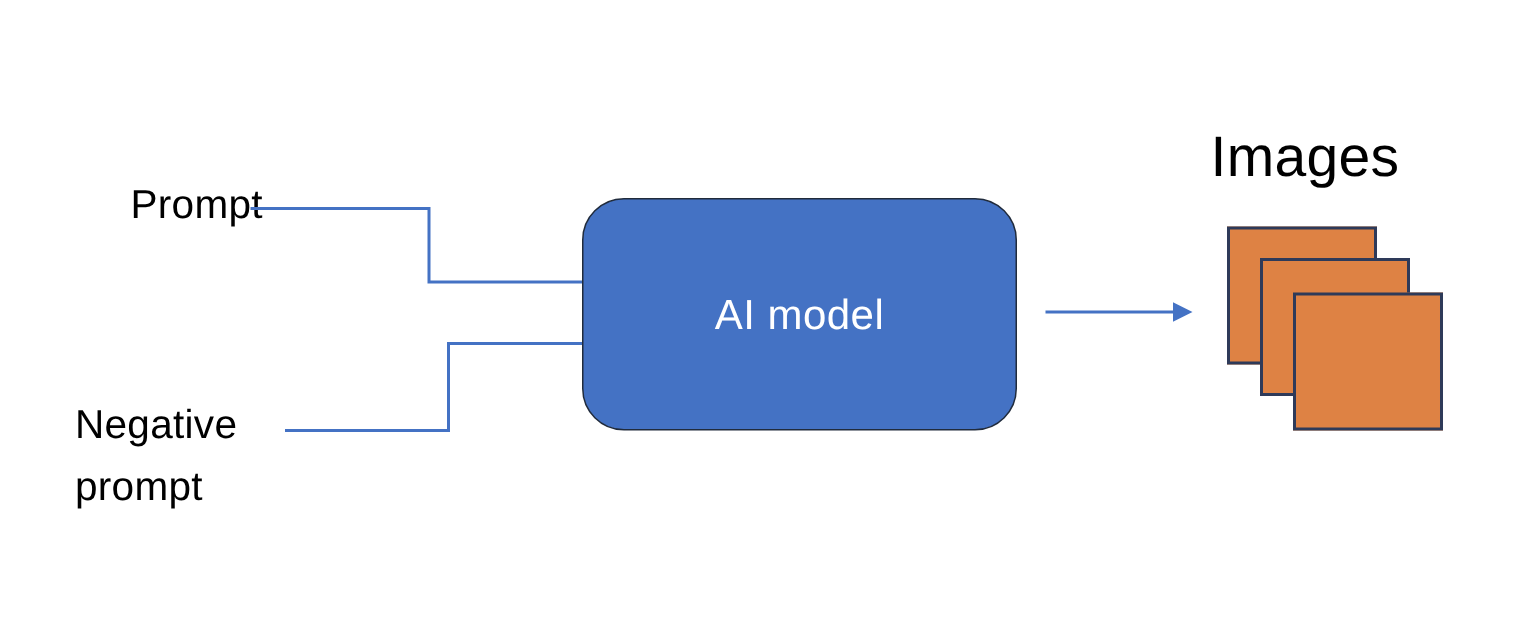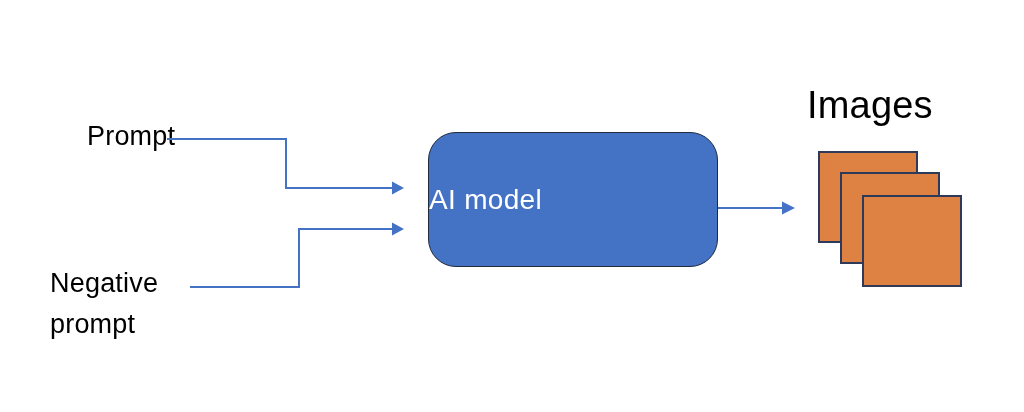--- a/index.html
+++ b/index.html
@@ -52,30 +52,31 @@
     fill: none;
     stroke: var(--arrow, #4472C4);
     stroke-width: 2;
   }
   .arrow-head {
     fill: var(--arrow, #4472C4);
     stroke: none;
   }
   .model-box {
     position: absolute;
-    left: 428px;
+    left: 388px;
     top: 132px;
     width: 290px;
-    height: 135px;
+    height: 155px;
     box-sizing: border-box;
     background: var(--box_fill, #4472C4);
     border: 1.5px solid var(--box_border, #202B3C);
     border-radius: 28px;
     display: flex;
     align-items: center;
+    justify-content: center;
   }
   .model-box span {
     color: var(--box_text, #ffffff);
     font-size: 28px;
     font-weight: 500;
     letter-spacing: 0.3px;
   }
   .img-square {
     position: absolute;
     width: 100px;

